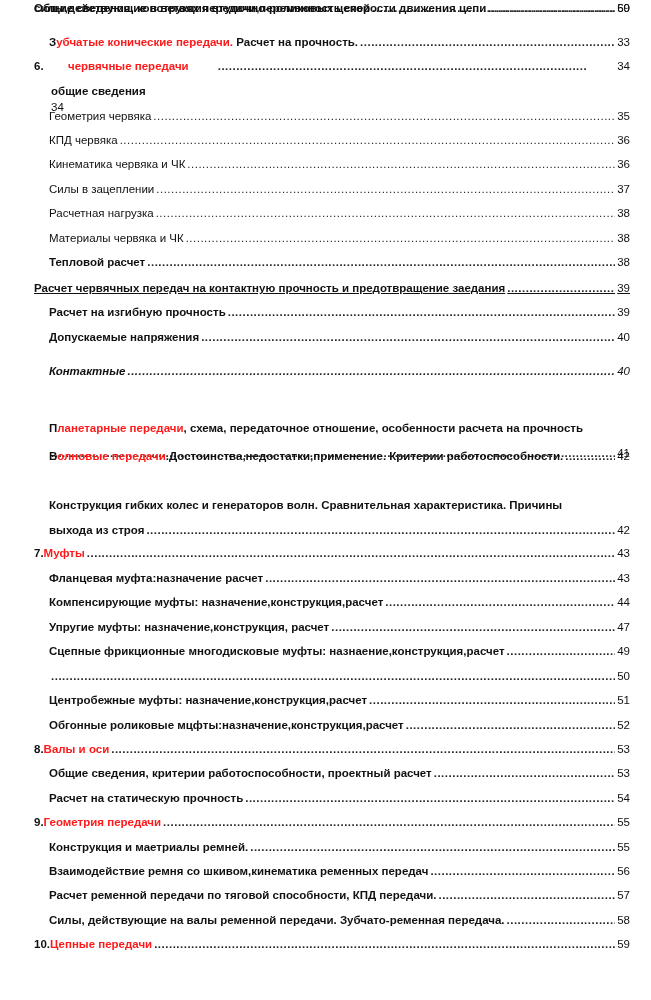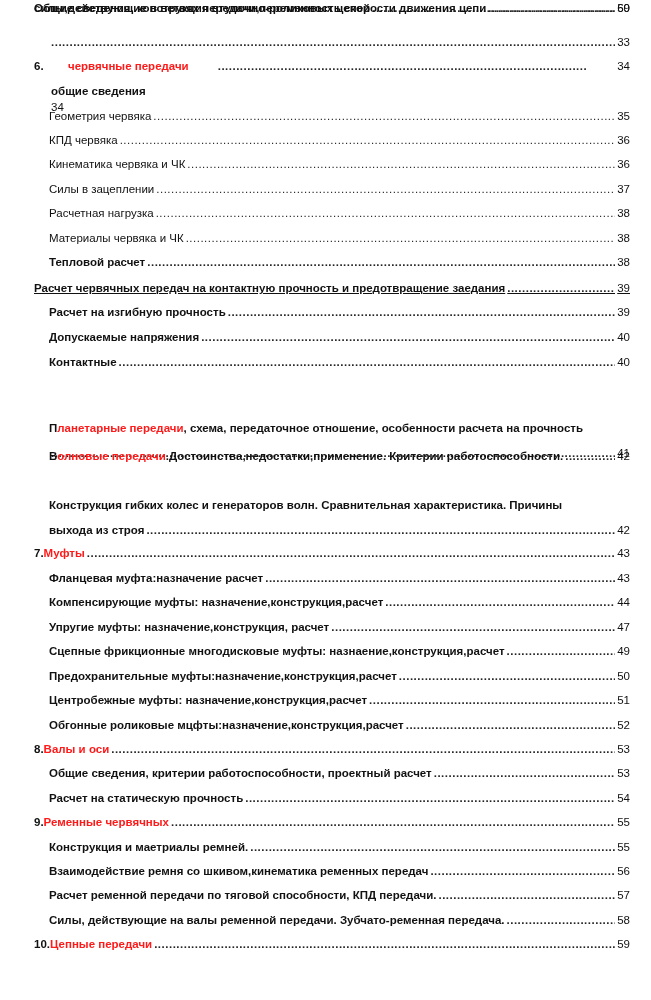--- a/index.html
+++ b/index.html
@@ -19,20 +19,21 @@
   .num.gap { width:34px; }
   .multi { position:absolute; right:21px; line-height:24.5px; }
   .multi .line1 { white-space:nowrap; }
   .multi .line2 { display:flex; align-items:flex-end; white-space:nowrap; }
 </style>
 </head>
 <body>
 
 <div class="toc" id="toc">
     <div class="row l2 bold" style="top: 34px;">
+      <span class="t"><span class="">З</span><span class="red">убчатые конические передачи.</span><span class=""> Расчет на прочность.</span></span>
       <span class="dots"></span>
       <span class="pg">33</span>
     </div>
     <div class="row l1 bold" style="top: 58px; gap: 27px;">
       <span class="t"><span class="num gap">6.</span><span class="red">червячные передачи</span></span>
       <span class="dots"></span>
       <span class="pg">34</span>
     </div>
     <div class="row l2 bold" style="top: 83px; flex-direction: column;">
       <span class="t"><span class="">общие сведения</span></span>
@@ -82,21 +83,21 @@
     <div class="row l2 bold" style="top: 304px;">
       <span class="t"><span class="">Расчет на изгибную прочность</span></span>
       <span class="dots"></span>
       <span class="pg">39</span>
     </div>
     <div class="row l2 bold" style="top: 329px;">
       <span class="t"><span class="">Допускаемые напряжения</span></span>
       <span class="dots"></span>
       <span class="pg">40</span>
     </div>
-    <div class="row l2 bold" style="top: 354px;">
+    <div class="row l2 bold" style="top: 363px; font-style: italic;">
       <span class="t"><span class="">Контактные</span></span>
       <span class="dots"></span>
       <span class="pg">40</span>
     </div>
     <div class="multi bold" style="left: 49px; top: 373px; font-weight: bold; margin-top: 43px;">
       <div class="line1"><span class="">П</span><span class="red">ланетарные передачи</span><span class="">, схема, передаточное отношение, особенности расчета на прочность</span></div>
       <div class="line2">
         <span class="dots"></span>
         <span class="pg">41</span>
       </div>
@@ -133,21 +134,20 @@
       <span class="t"><span class="">Упругие муфты: назначение,конструкция, расчет</span></span>
       <span class="dots"></span>
       <span class="pg">47</span>
     </div>
     <div class="row l2 bold" style="top: 643px;">
       <span class="t"><span class="">Сцепные фрикционные многодисковые муфты: назнаение,конструкция,расчет</span></span>
       <span class="dots"></span>
       <span class="pg">49</span>
     </div>
     <div class="row l2 bold" style="top: 668px;">
-      <span class="t"><span class="">Предохранительные муфты:назначение,конструкция,расчет</span></span>
       <span class="dots"></span>
       <span class="pg">50</span>
     </div>
     <div class="row l2 bold" style="top: 692px;">
       <span class="t"><span class="">Центробежные муфты: назначение,конструкция,расчет</span></span>
       <span class="dots"></span>
       <span class="pg">51</span>
     </div>
     <div class="row l2 bold" style="top: 717px;">
       <span class="t"><span class="">Обгонные роликовые мцфты:назначение,конструкция,расчет</span></span>
@@ -163,21 +163,21 @@
       <span class="t"><span class="">Общие сведения, критерии работоспособности, проектный расчет</span></span>
       <span class="dots"></span>
       <span class="pg">53</span>
     </div>
     <div class="row l2 bold" style="top: 790px;">
       <span class="t"><span class="">Расчет на статическую прочность</span></span>
       <span class="dots"></span>
       <span class="pg">54</span>
     </div>
     <div class="row l1 bold" style="top: 814px;">
-      <span class="t"><span class="num">9.</span><span class="red">Ременные червячных</span></span>
+      <span class="t"><span class="num">9.</span><span class="red">Геометрия передачи</span></span>
       <span class="dots"></span>
       <span class="pg">55</span>
     </div>
     <div class="row l2 bold" style="top: 839px;">
       <span class="t"><span class="">Конструкция и маетриалы ремней.</span></span>
       <span class="dots"></span>
       <span class="pg">55</span>
     </div>
     <div class="row l2 bold" style="top: 863px;">
       <span class="t"><span class="">Взаимодействие ремня со шкивом,кинематика ременных передач</span></span>

